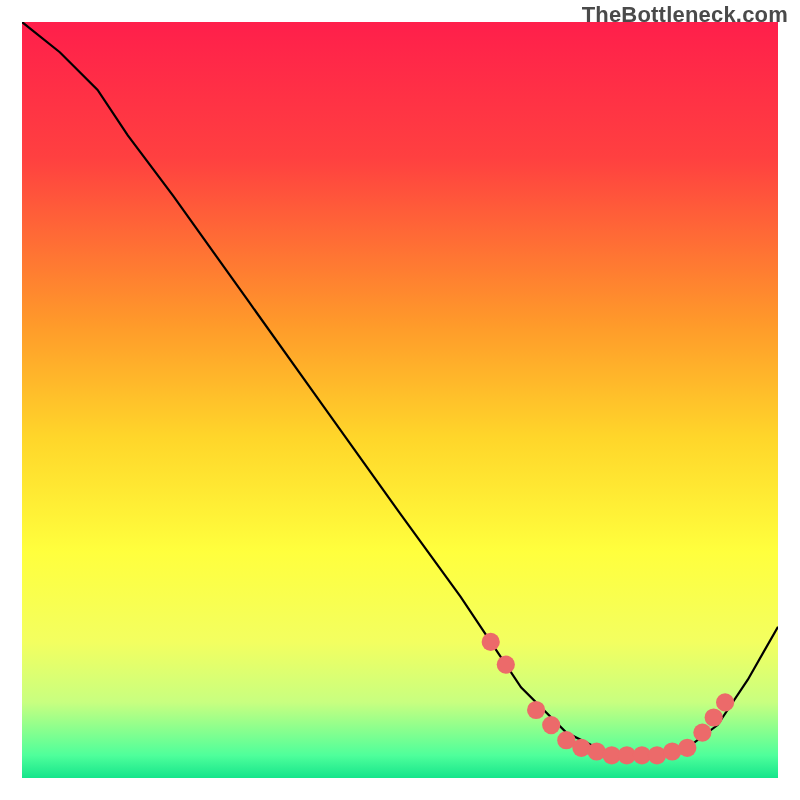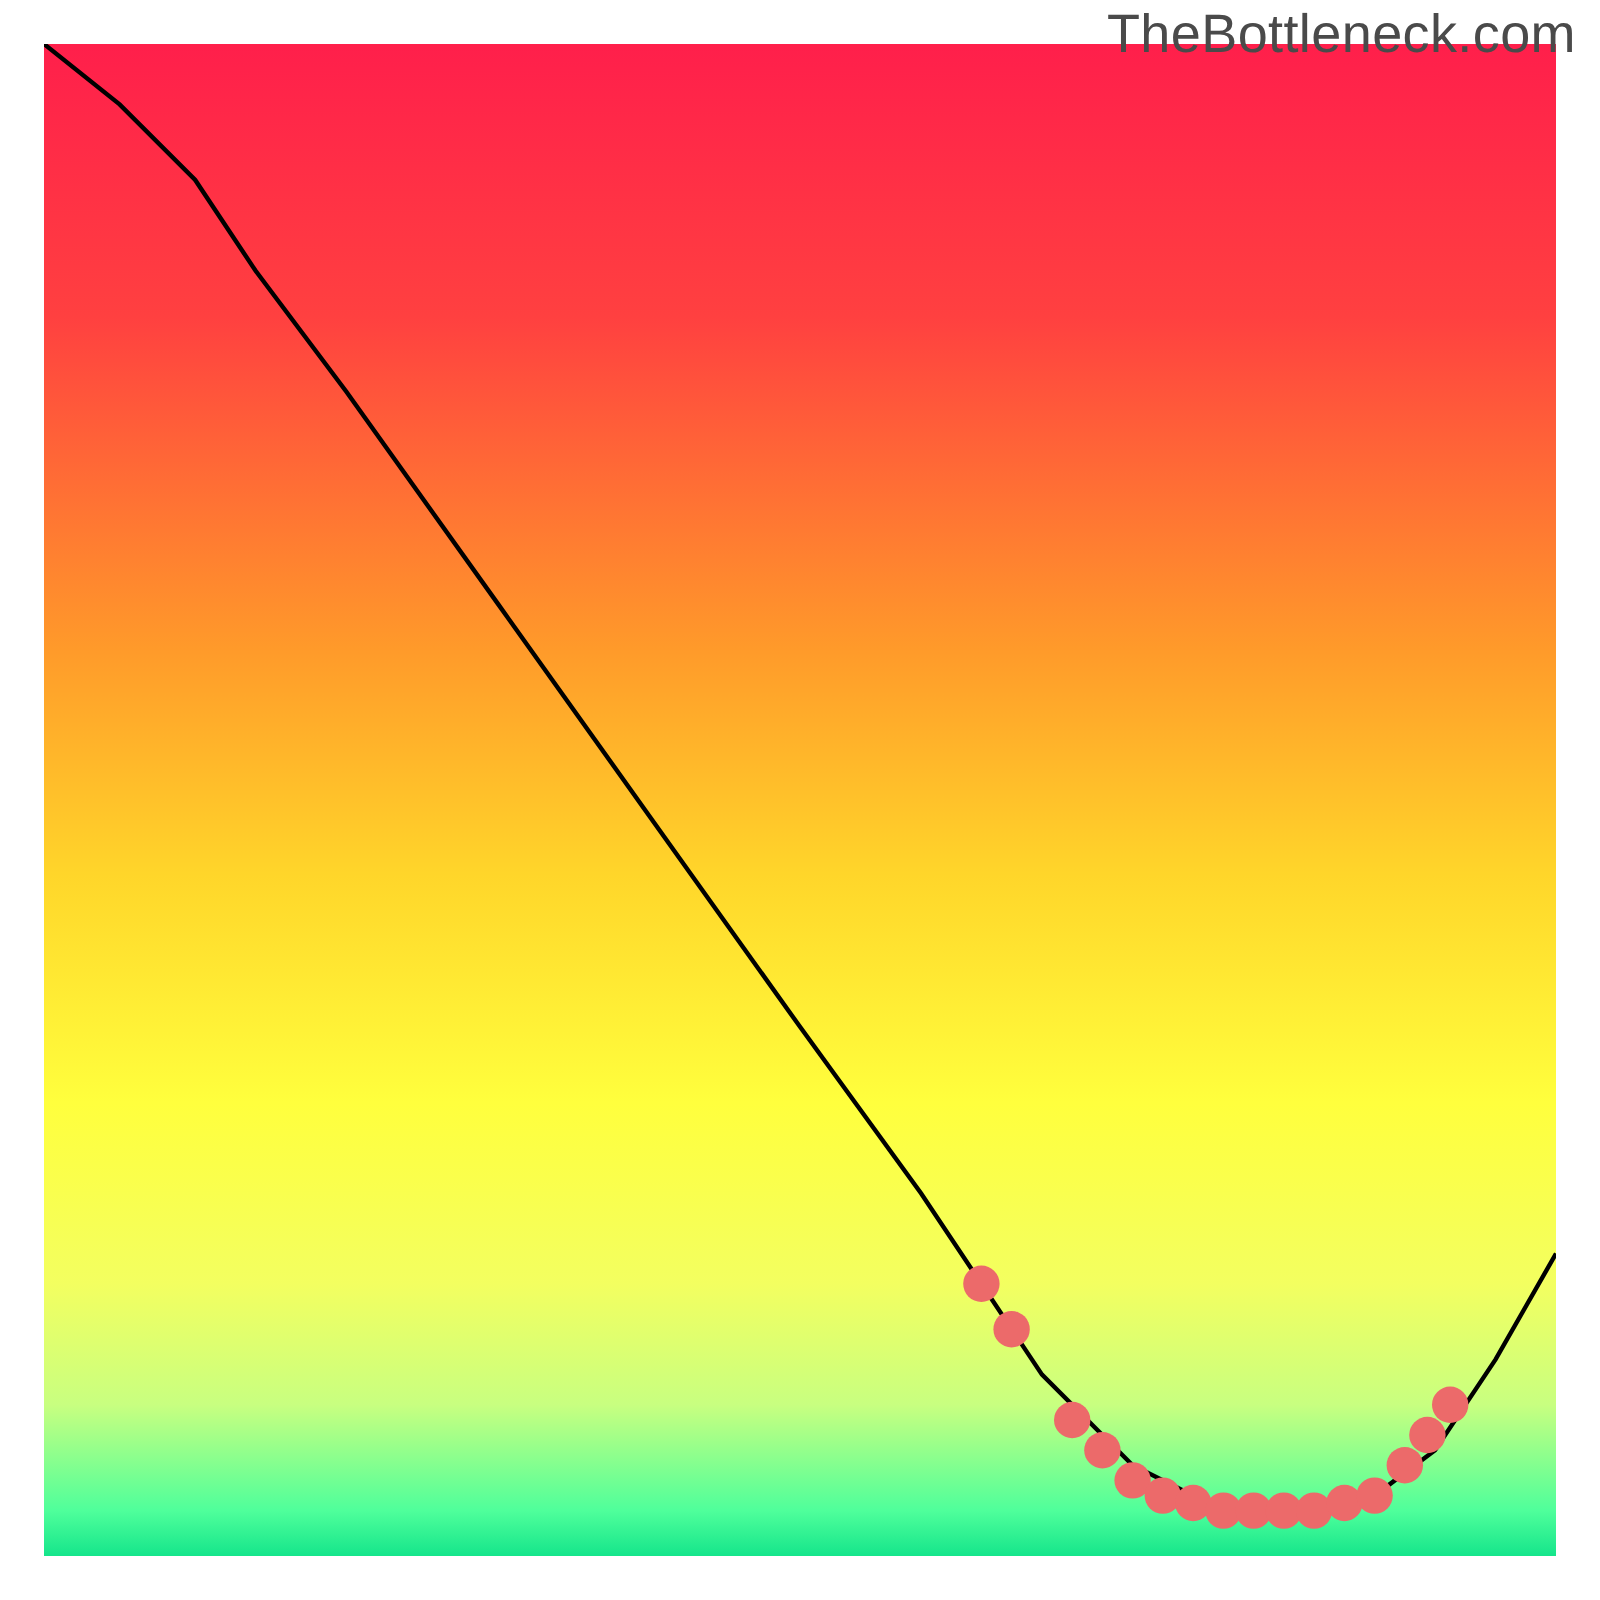--- a/index.html
+++ b/index.html
@@ -21,24 +21,24 @@
     left: 22px;
     top: 22px;
     width: 756px;
     height: 756px;
     overflow: hidden;
   }
   .attribution {
     position: absolute;
     top: 2px;
     right: 12px;
-    font-size: 27px;
+    font-size: 22px;
     color: #4a4a4a;
     letter-spacing: 0.2px;
-    font-weight: 400;
+    font-weight: 700;
   }
   svg {
     display: block;
   }
 </style>
 </head>
 <body>
 
 <div class="chart-frame">
 

